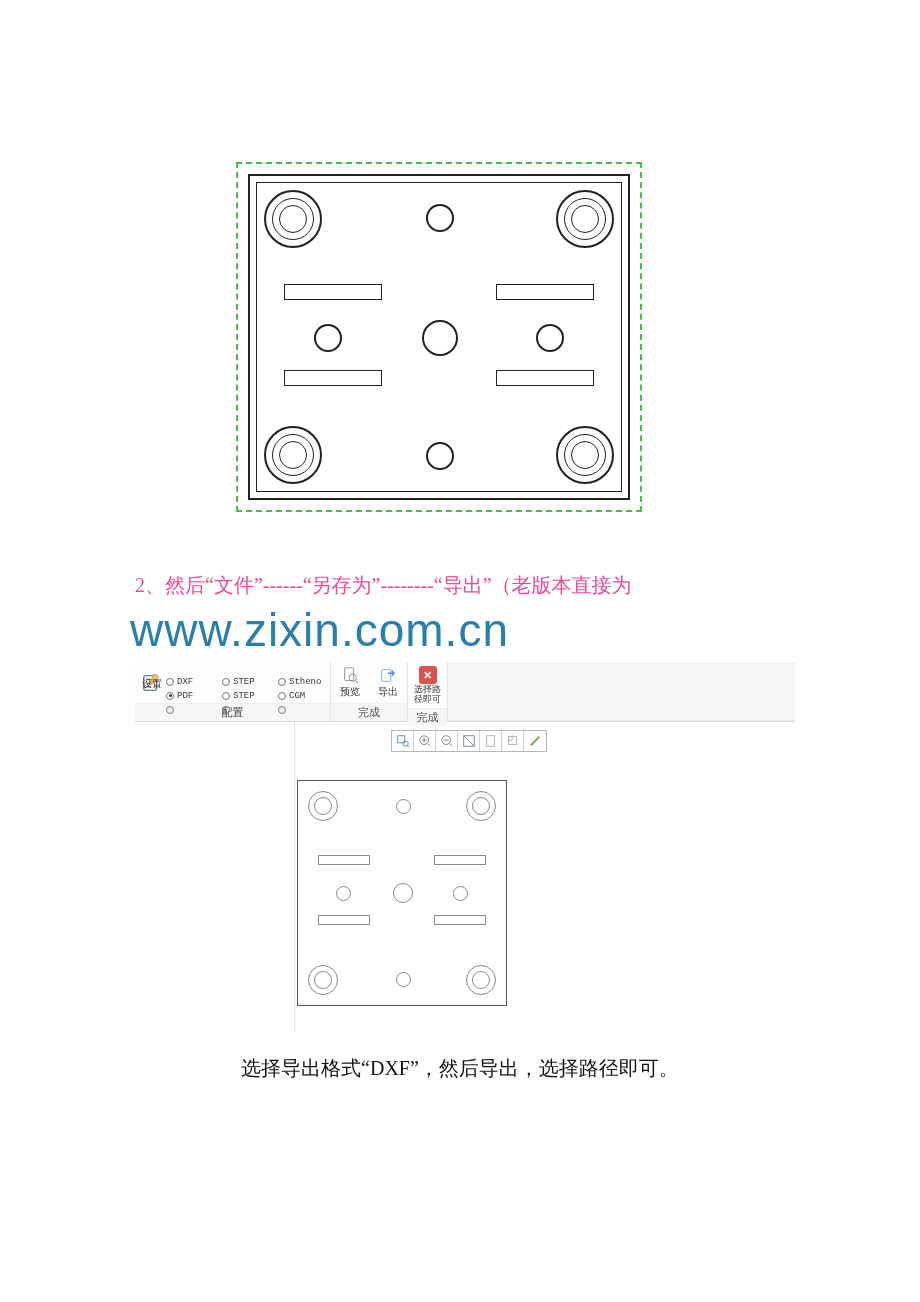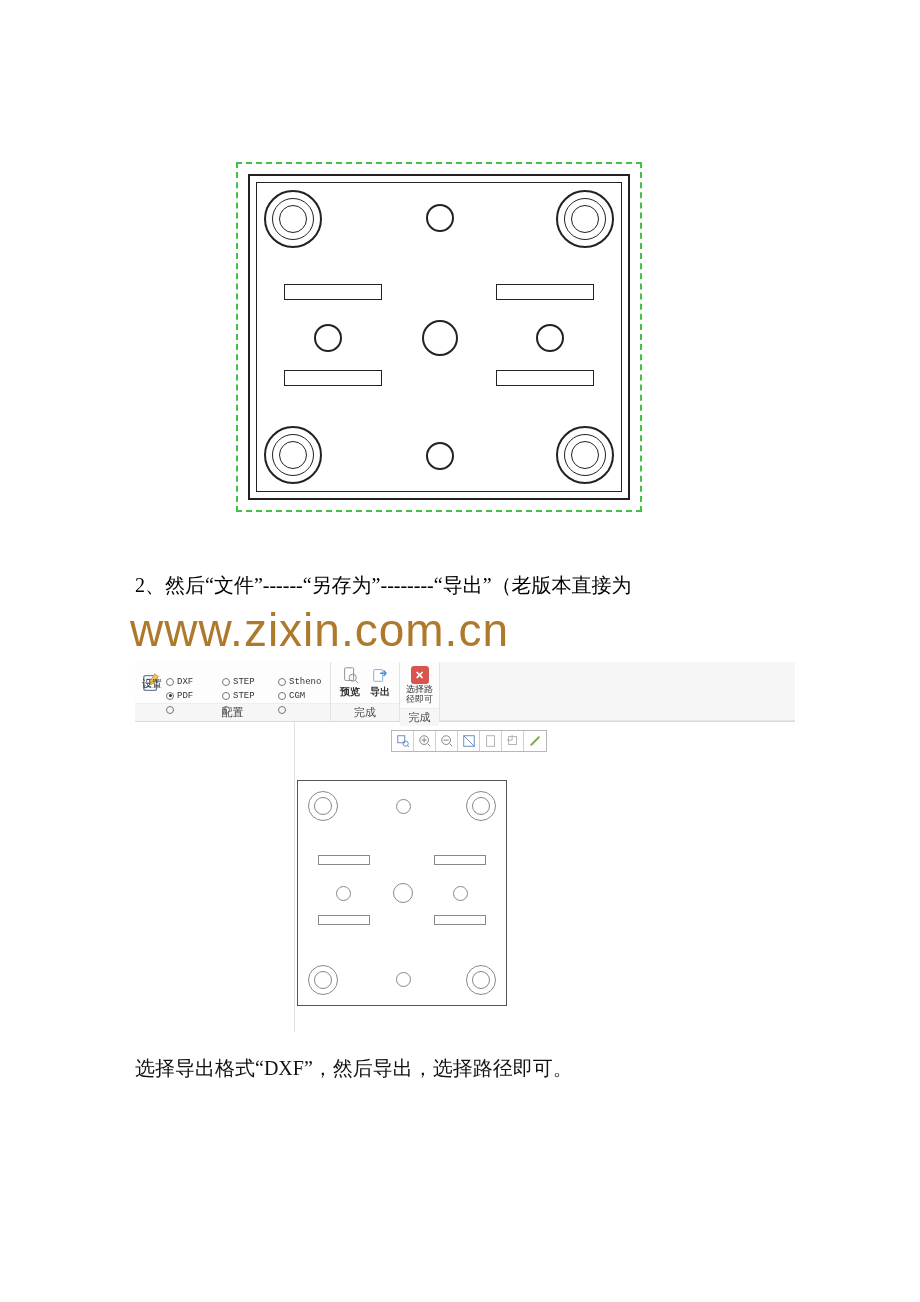--- a/index.html
+++ b/index.html
@@ -58,29 +58,29 @@
     }
     .slot {
       position:absolute; width:98px; height:16px;
       border:1.5px solid #222; background:#fff;
     }
 
     
     .para {
       font-size: 20px;
       line-height: 42px;
-      color: #000000;
+      color: #ec4899;
       letter-spacing: 0px;
     }
     .para2 { margin-top: 10px; }
     .watermark {
       position: absolute;
       left: 130px; top: 603px;
       font-size: 46px;
-      color: #a16207;
+      color: #0369a1;
       font-family: Arial, sans-serif;
       font-weight: 500;
       letter-spacing: 1px;
       pointer-events: none;
       opacity: 0.85;
       z-index: 0;
     }
     .para-wrap { position: relative; z-index: 1; }
 
     
@@ -186,20 +186,21 @@
     }
     .ph2 { position:absolute; border:1.5px solid #888; border-radius:50%; }
     .rng2 { position:absolute; border:1.2px solid #888; border-radius:50%; }
     .slot2 { position:absolute; border:1.2px solid #888; }
 
     .para3 {
       margin-top: 16px;
       font-size: 20px;
       line-height: 40px;
       color: #111;
+      text-align: center;
     }
   </style>
 </head>
 <body>
 
 <div class="page">
 
   <div class="figure1-wrap">
     <div class="dashed-sel"></div>
     <div class="plate">
@@ -295,21 +296,21 @@
                   <span>TIFF</span>
                 </label>
             </div>
             <div style="font-size:10px;color:#333;font-family:'Microsoft YaHei',sans-serif;margin-top:-40px;margin-left:-24px;">设置</div>
           </div>
         </div>
         <div class="grp-label">配置</div>
       </div>
 
       <div class="grp" style="flex:0 0 58px;">
-        <div class="grp-body" style="gap:0;font-weight:bold;">
+        <div class="grp-body" style="gap:8px;">
           <div class="btn-vert">
             <span class="ic">
               <svg viewBox="0 0 20 20">
                   <rect x="4" y="2" width="10" height="14" rx="1" fill="#fff" stroke="#888"></rect>
                   <circle cx="13" cy="13" r="4" fill="none" stroke="#888"></circle>
                   <path d="M16 16l3 3" stroke="#888"></path>
                 </svg>
             </span>
             <span>预览</span>
           </div>

